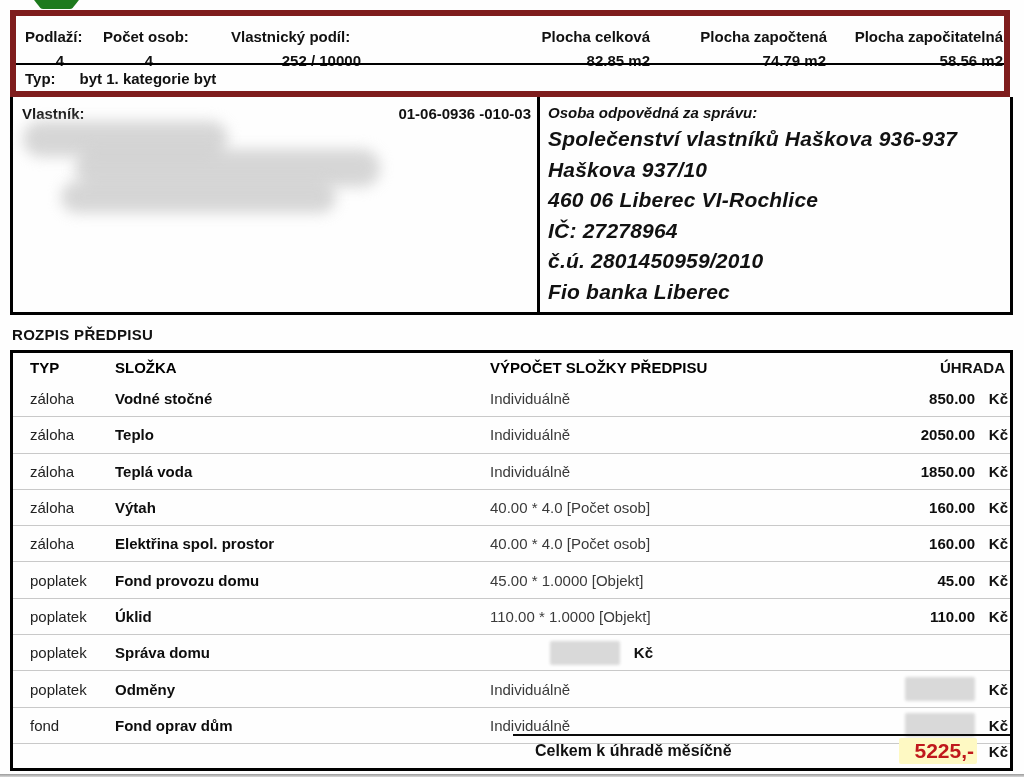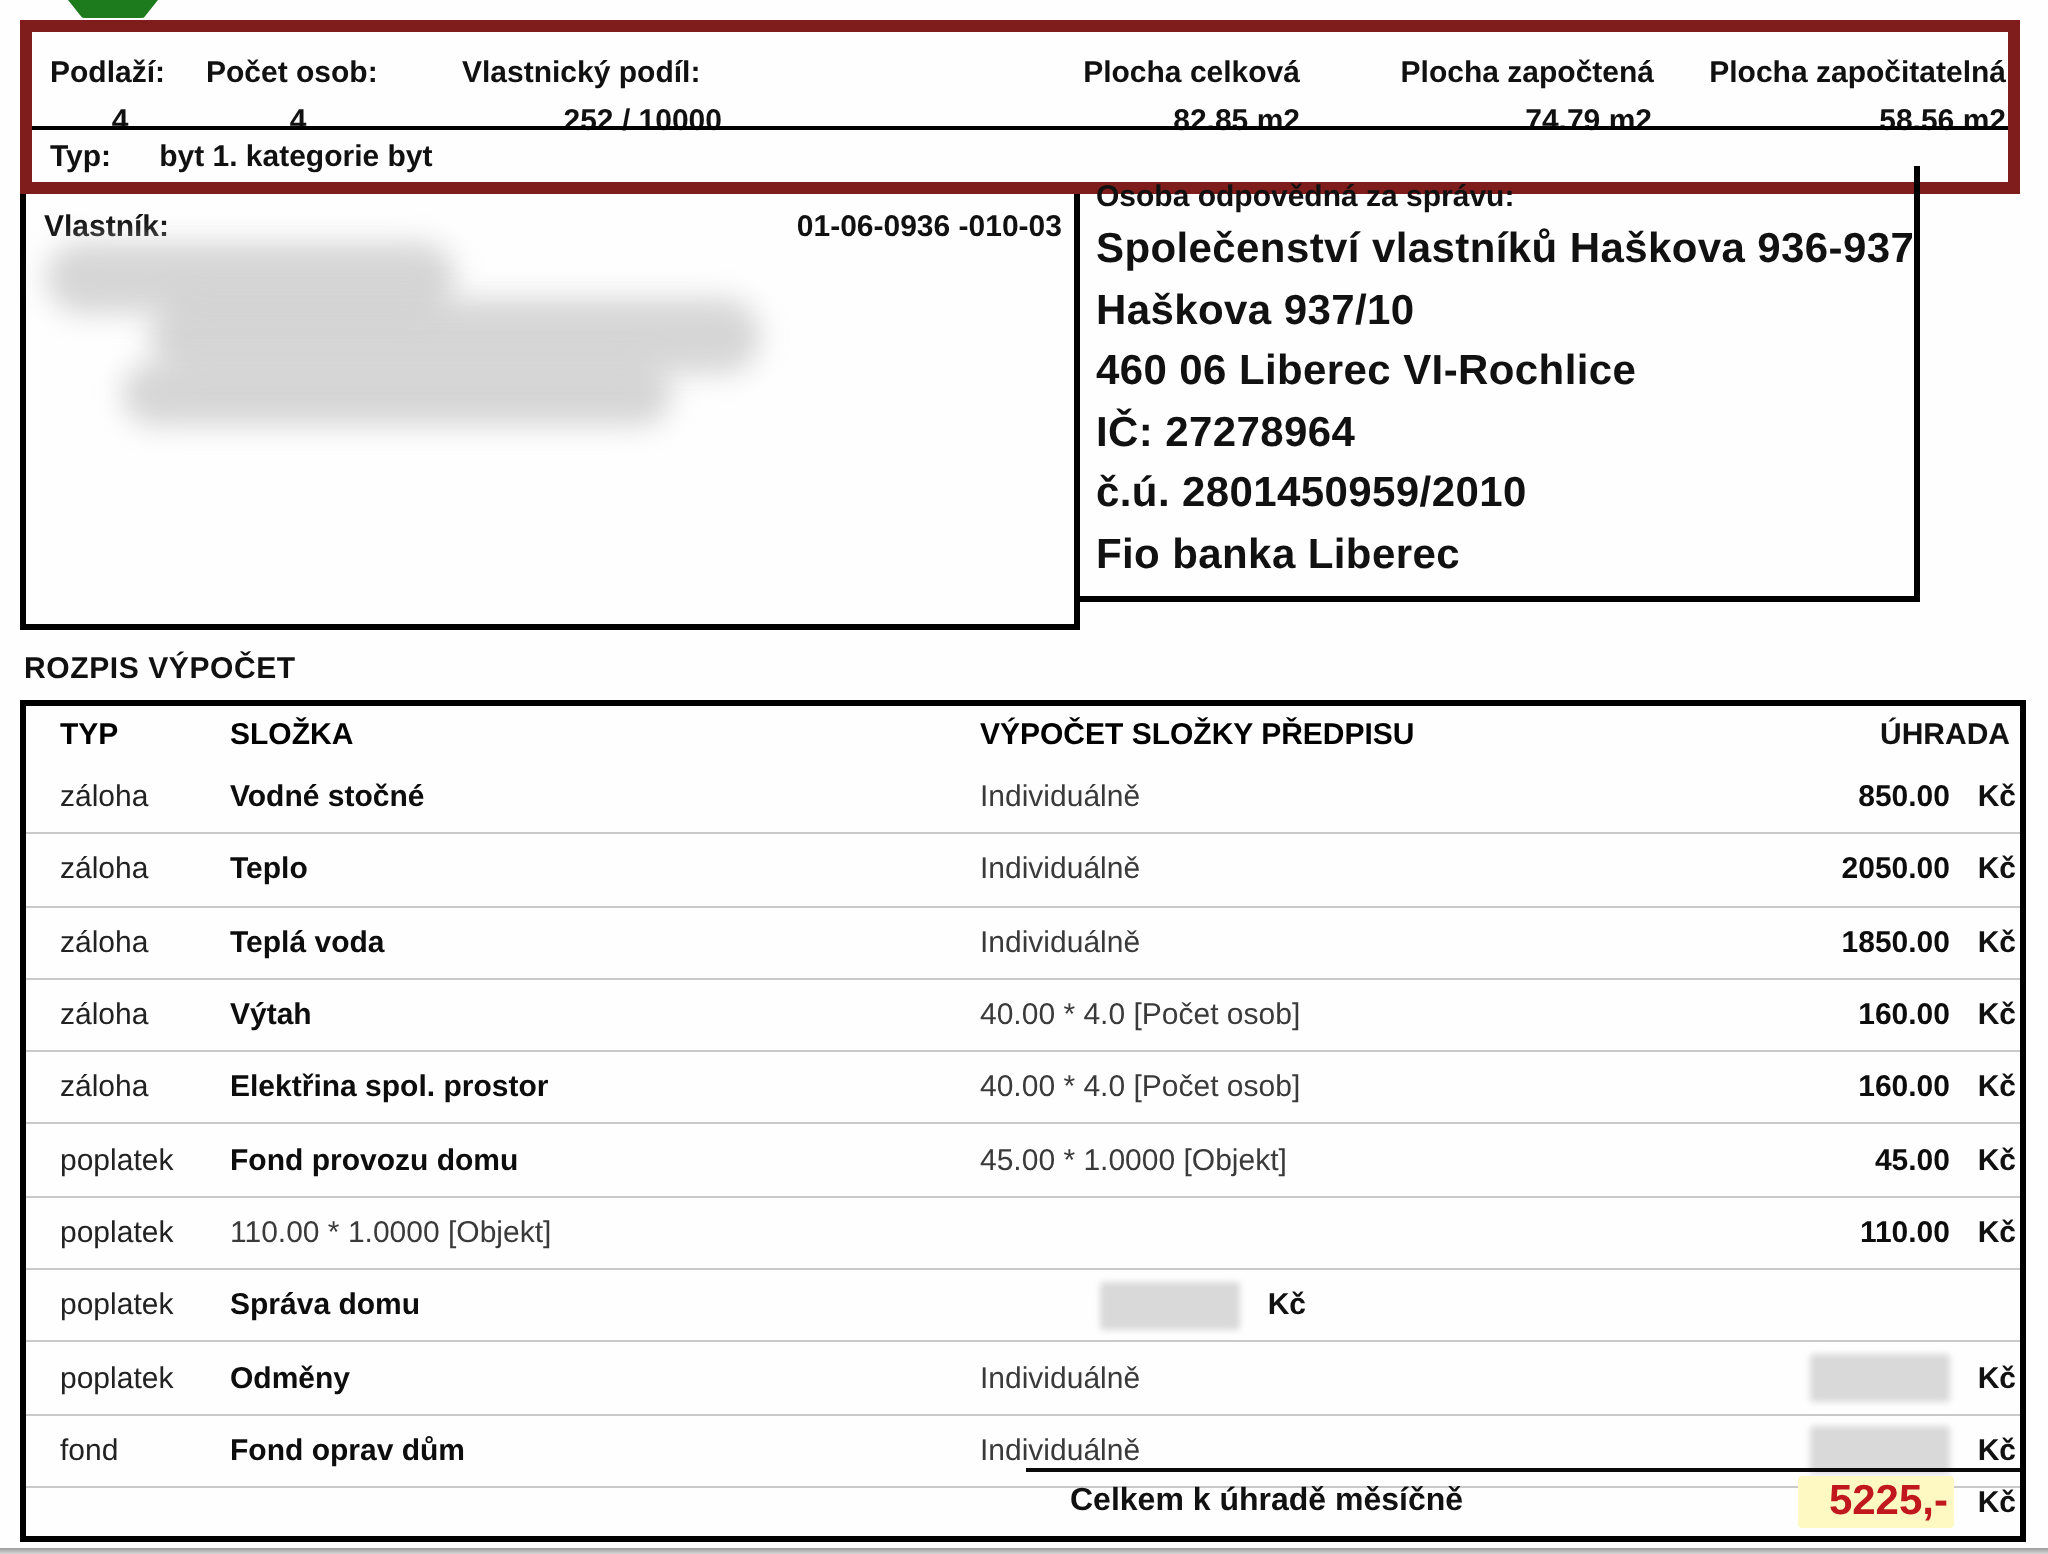--- a/index.html
+++ b/index.html
@@ -18,22 +18,22 @@
   .typ-row{position:absolute;left:0;right:0;bottom:0;height:26px;border-top:2px solid #000;
            display:flex;align-items:center;font-weight:bold;font-size:15px;}
   .typ-row .lab{margin-left:9px;}
   .typ-row .val{margin-left:24px;}
   
   .box-owner{position:absolute;left:10px;top:97px;width:530px;height:218px;
              border:3px solid #000;border-top:none;box-sizing:border-box;}
   .owner-label{position:absolute;left:9px;top:8px;font-weight:bold;font-size:15px;}
   .owner-code{position:absolute;right:6px;top:8px;font-weight:bold;font-size:15px;}
   .blur-blob{position:absolute;border-radius:18px;filter:blur(7px);opacity:.75;}
-  .box-manager{position:absolute;left:540px;top:83px;width:420px;height:218px;
-               border:3px solid #000;border-top:none;border-left:none;box-sizing:border-box;}
+  .box-manager{position:absolute;left:540px;top:97px;width:473px;height:218px;
+               border:3px solid #000;border-top:none;border-left:none;box-sizing:border-box;font-style:italic;}
   .mgr-label{position:absolute;left:8px;top:7px;font-weight:bold;font-size:15px;}
   .mgr-lines{position:absolute;left:8px;top:27px;font-weight:bold;font-size:21px;
              letter-spacing:.2px;line-height:30.6px;white-space:nowrap;}
   
   .rozpis-title{position:absolute;left:12px;top:326px;font-weight:bold;font-size:15px;letter-spacing:.3px;}
   .box-table{position:absolute;left:10px;top:350px;width:1003px;height:421px;
              border:3px solid #000;box-sizing:border-box;}
   .thead,.trow{display:flex;align-items:center;font-size:15px;}
   .thead{height:28px;font-weight:bold;}
   .trow{height:35.3px;border-bottom:1px solid #c9c9c9;}
@@ -96,21 +96,21 @@
     <div class="mgr-lines">
       <div>Společenství vlastníků Haškova 936-937</div>
       <div>Haškova 937/10</div>
       <div>460 06 Liberec VI-Rochlice</div>
       <div>IČ: 27278964</div>
       <div>č.ú. 2801450959/2010</div>
       <div>Fio banka Liberec</div>
     </div>
   </div>
 
-  <div class="rozpis-title">ROZPIS VÝPOČET</div>
+  <div class="rozpis-title">ROZPIS PŘEDPISU</div>
 
   <div class="box-table">
     <div class="thead">
       <div class="c-typ">TYP</div>
       <div class="c-slozka">SLOŽKA</div>
       <div class="c-vypocet">VÝPOČET SLOŽKY PŘEDPISU</div>
       <div class="c-uhrada-head">ÚHRADA</div>
     </div>
     <div id="rows">
   <div class="trow">
@@ -156,20 +156,21 @@
   <div class="trow">
     <div class="c-typ">poplatek</div>
     <div class="c-slozka">Fond provozu domu</div>
     <div class="c-vypocet">45.00 * 1.0000 [Objekt]</div>
     <div class="c-uhrada"><span class="amt">45.00</span></div>
     <div class="c-kc">Kč</div>
   </div>
 
   <div class="trow">
     <div class="c-typ">poplatek</div>
+    <div class="c-slozka">Úklid</div>
     <div class="c-vypocet">110.00 * 1.0000 [Objekt]</div>
     <div class="c-uhrada"><span class="amt">110.00</span></div>
     <div class="c-kc">Kč</div>
   </div>
 
   <div class="trow redacted">
     <div class="c-typ">poplatek</div>
     <div class="c-slozka">Správa domu</div>
     <div class="c-uhrada"><span class="redact-box" style="background: rgb(217, 217, 217);"></span></div>
     <div class="c-kc">Kč</div>

